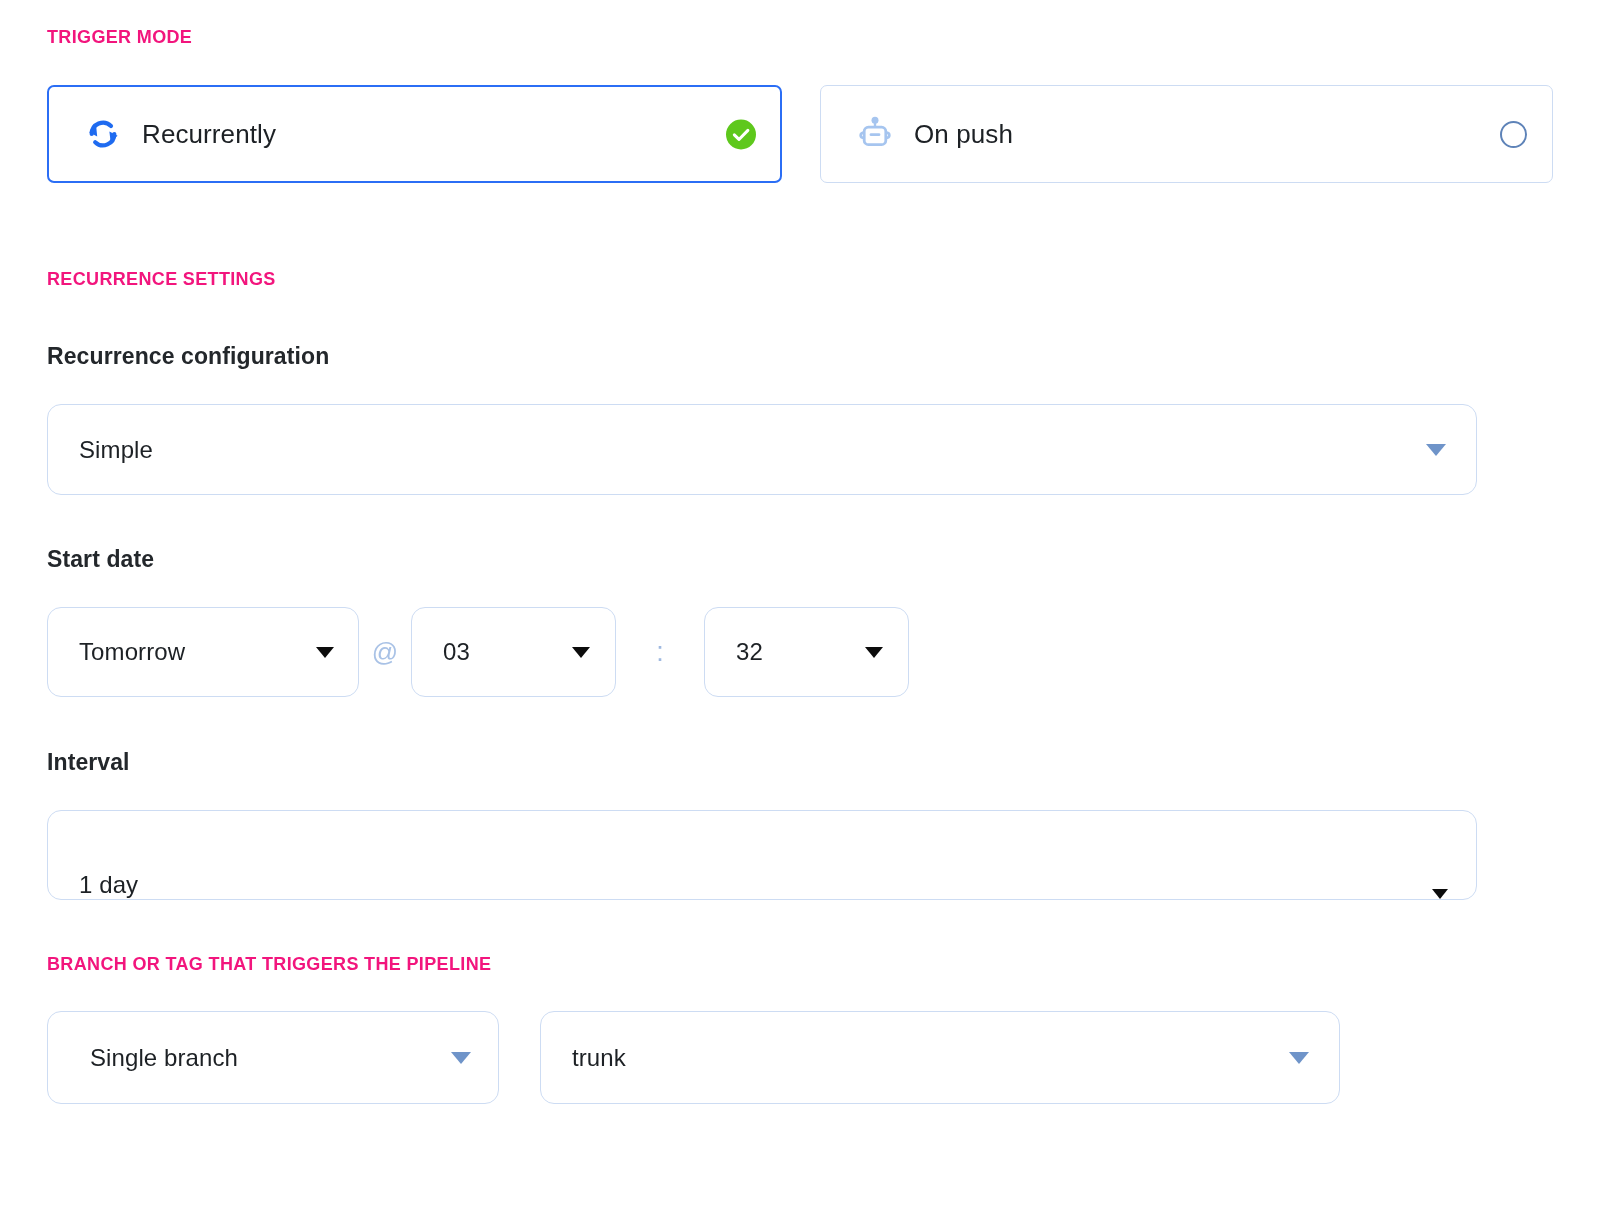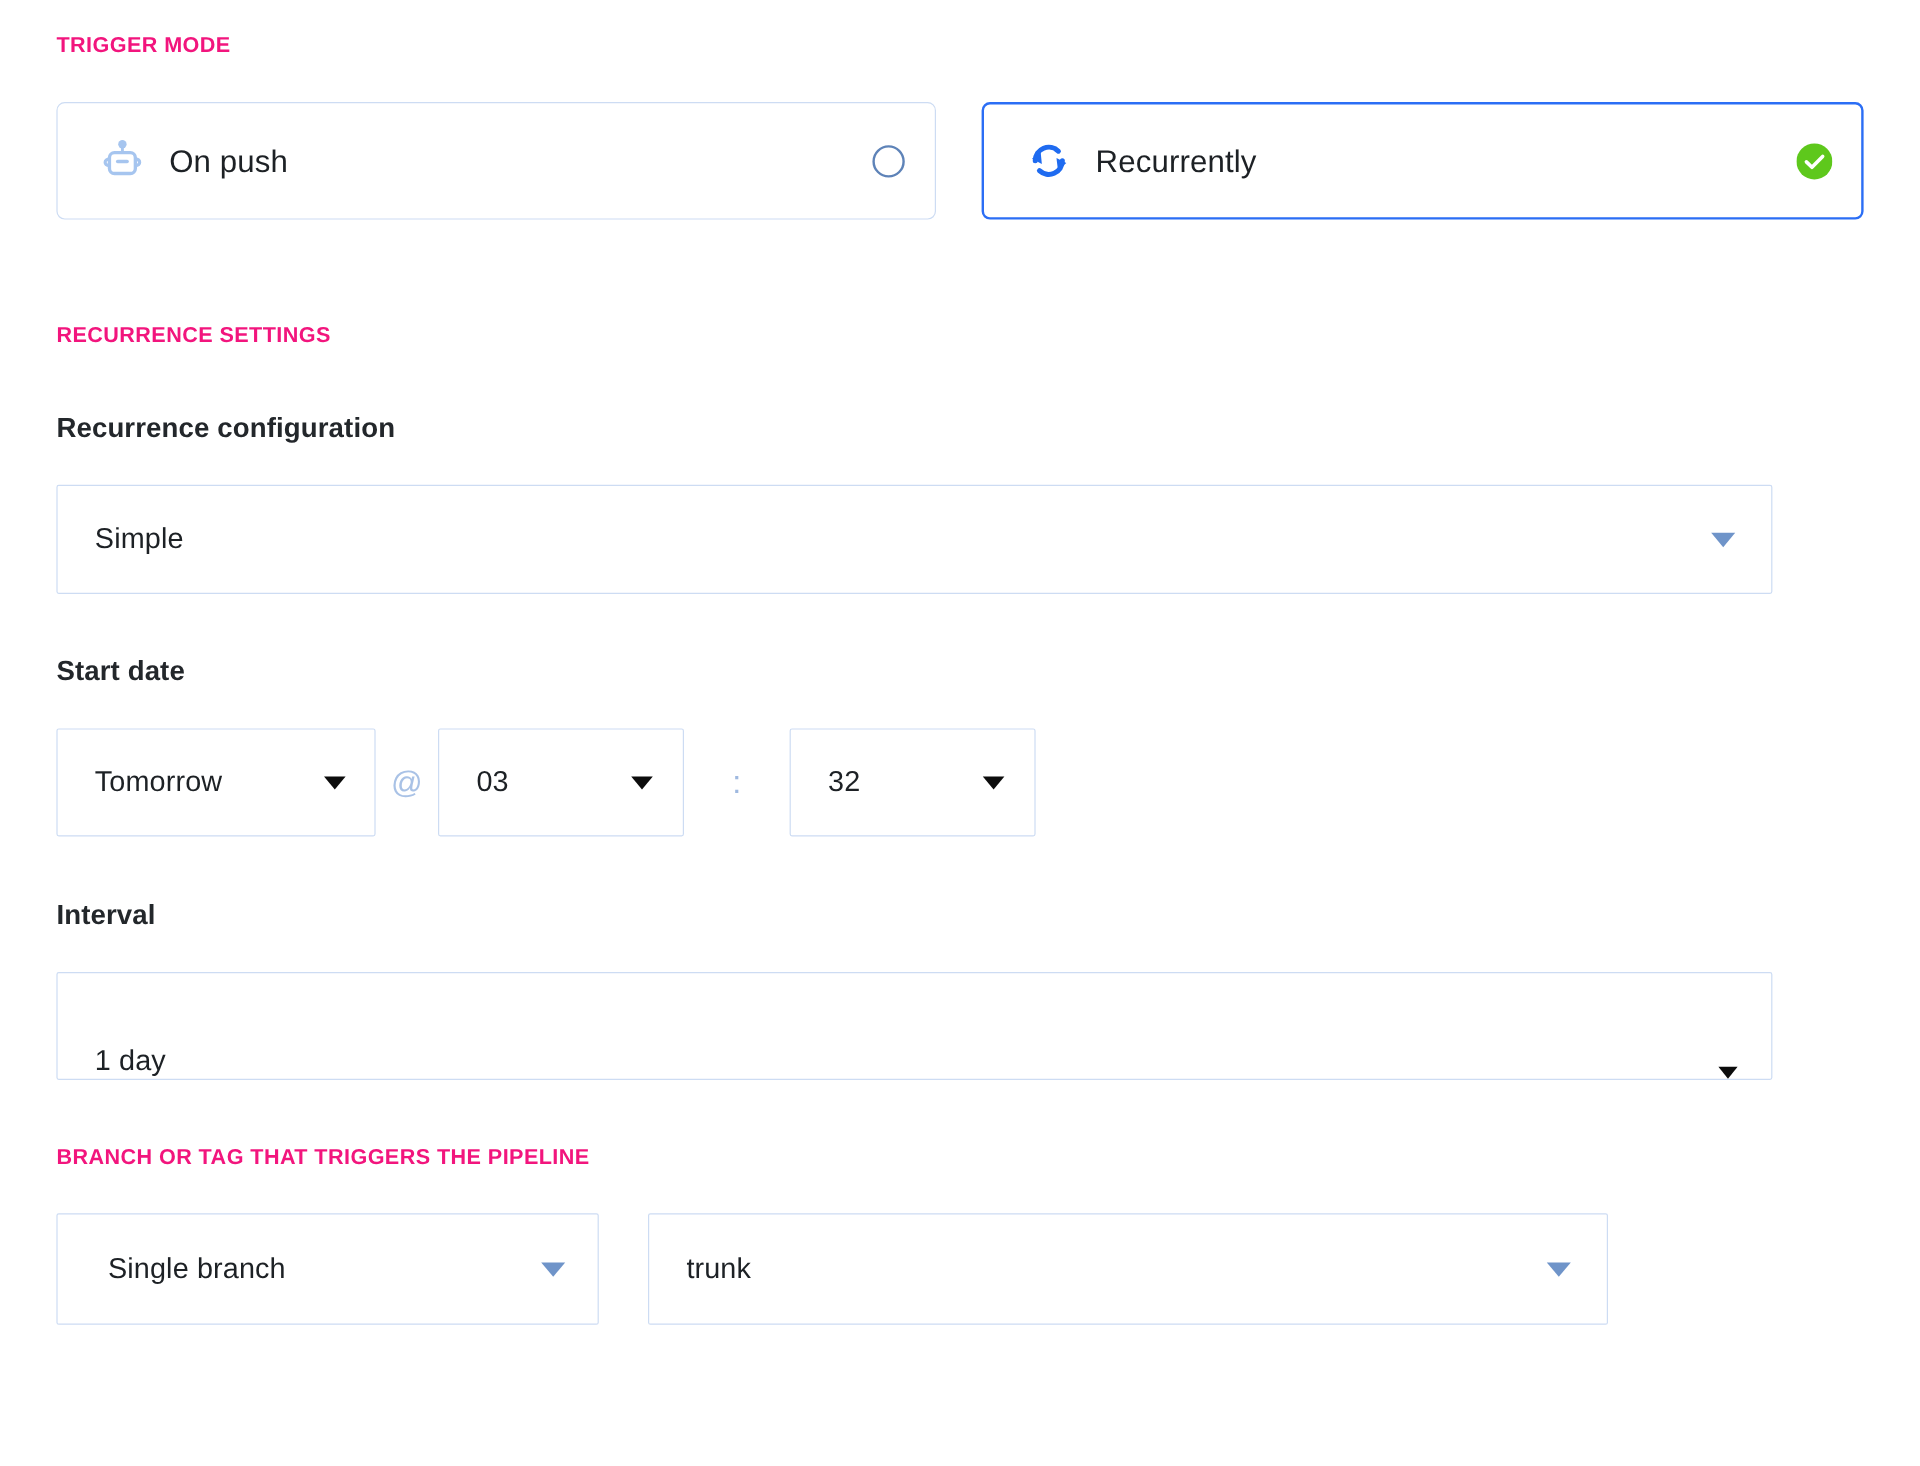--- a/index.html
+++ b/index.html
@@ -99,21 +99,21 @@
     font-weight: 700;
     color: #23272b;
     letter-spacing: 0.1px;
   }
 
   #recurrence-config-label { position: absolute; left: 47px; top: 343px; }
 
   .select-box {
     box-sizing: border-box;
     border: 1px solid #cddcf3;
-    border-radius: 2px;
+    border-radius: 14px;
     background: #ffffff;
     display: flex;
     align-items: center;
     cursor: pointer;
   }
   .select-box .sb-value {
     flex: 1 1 auto;
     font-size: 24px;
     color: #1d2125;
     letter-spacing: 0.1px;
@@ -153,21 +153,21 @@
   #start-date-label { position: absolute; left: 47px; top: 546px; }
 
   .start-date-row {
     position: absolute;
     left: 47px;
     top: 607px;
     display: flex;
     align-items: center;
   }
   #start-date-day {
-    width: 266px;
+    width: 312px;
     height: 90px;
     padding: 0 24px 0 31px;
   }
   #start-date-hour, #start-date-minute {
     width: 205px;
     height: 90px;
     padding: 0 25px 0 31px;
   }
   .sep {
     font-size: 26px;
@@ -221,56 +221,56 @@
 </style>
 </head>
 <body>
 
 <div class="page">
 
   <div class="section-caption" id="trigger-mode-caption">TRIGGER MODE</div>
 
   <div class="trigger-cards">
 
-
-    <div class="trigger-card">
-      <span class="tc-icon">
-        <svg width="44" height="44" viewBox="0 0 44 44" aria-hidden="true">
-          <circle cx="22" cy="8.2" r="3.5" fill="#a6c5ef"></circle>
-          <rect x="20.8" y="10.8" width="2.4" height="5.2" fill="#a6c5ef"></rect>
-          <rect x="11.2" y="15.2" width="21.6" height="17.4" rx="4.2" fill="none" stroke="#a6c5ef" stroke-width="2.8"></rect>
-          <rect x="16.6" y="21.2" width="10.8" height="2.9" rx="1.45" fill="#a6c5ef"></rect>
-          <path d="M11.2 20.6c-2.2 0-3.6 1.1-3.6 2.7s1.4 2.7 3.6 2.7" fill="none" stroke="#a6c5ef" stroke-width="2.6"></path>
-          <path d="M32.8 20.6c2.2 0 3.6 1.1 3.6 2.7s-1.4 2.7-3.6 2.7" fill="none" stroke="#a6c5ef" stroke-width="2.6"></path>
-        </svg>
-      </span>
-      <span class="tc-label">On push</span>
-      <span class="tc-state">
-        <span class="radio-empty"></span>
-      </span>
-    </div>
 
     <div class="trigger-card selected">
       <span class="tc-icon">
         <svg width="44" height="44" viewBox="0 0 44 44" aria-hidden="true">
           <path d="M33.3 22a11.3 11.3 0 0 1-19.1 8.2" fill="none" stroke="#1f6bf0" stroke-width="4.2" stroke-linecap="round"></path>
           <path d="M10.7 22a11.3 11.3 0 0 1 19.3-8" fill="none" stroke="#1f6bf0" stroke-width="4.2" stroke-linecap="round"></path>
           <path d="M15.2 14.4 L8.0 20.2 L16.2 24.6 Z" fill="#1f6bf0"></path>
           <path d="M29.6 29.8 L36.6 23.8 L28.4 19.6 Z" fill="#1f6bf0"></path>
         </svg>
       </span>
       <span class="tc-label">Recurrently</span>
       <span class="tc-state">
         <svg width="31" height="31" viewBox="0 0 31 31" aria-hidden="true">
           <circle cx="15.5" cy="15.5" r="15.5" fill="#5ec81c"></circle>
           <path d="M8.6 15.9 L13.4 20.6 L22.6 11.2" fill="none" stroke="#ffffff" stroke-width="3.1" stroke-linecap="round" stroke-linejoin="round"></path>
         </svg>
       </span>
     </div>
 
+    <div class="trigger-card">
+      <span class="tc-icon">
+        <svg width="44" height="44" viewBox="0 0 44 44" aria-hidden="true">
+          <circle cx="22" cy="8.2" r="3.5" fill="#a6c5ef"></circle>
+          <rect x="20.8" y="10.8" width="2.4" height="5.2" fill="#a6c5ef"></rect>
+          <rect x="11.2" y="15.2" width="21.6" height="17.4" rx="4.2" fill="none" stroke="#a6c5ef" stroke-width="2.8"></rect>
+          <rect x="16.6" y="21.2" width="10.8" height="2.9" rx="1.45" fill="#a6c5ef"></rect>
+          <path d="M11.2 20.6c-2.2 0-3.6 1.1-3.6 2.7s1.4 2.7 3.6 2.7" fill="none" stroke="#a6c5ef" stroke-width="2.6"></path>
+          <path d="M32.8 20.6c2.2 0 3.6 1.1 3.6 2.7s-1.4 2.7-3.6 2.7" fill="none" stroke="#a6c5ef" stroke-width="2.6"></path>
+        </svg>
+      </span>
+      <span class="tc-label">On push</span>
+      <span class="tc-state">
+        <span class="radio-empty"></span>
+      </span>
+    </div>
+
   </div>
 
   <div class="section-caption" id="recurrence-caption">RECURRENCE SETTINGS</div>
 
   <div class="field-label" id="recurrence-config-label">Recurrence configuration</div>
 
   <div class="select-box" id="recurrence-config-select">
     <span class="sb-value">Simple</span>
     <span class="caret"></span>
   </div>

